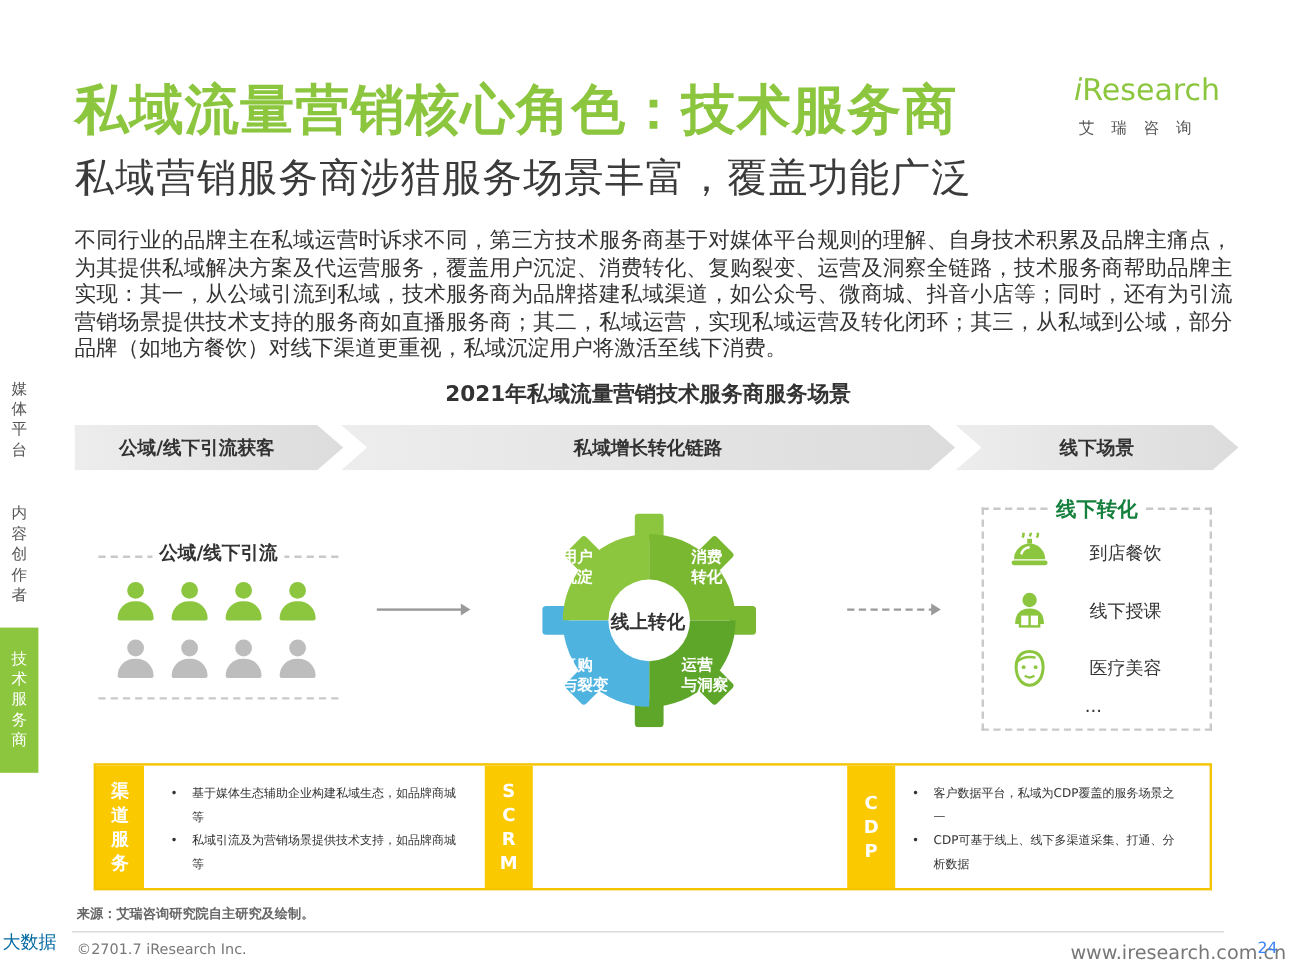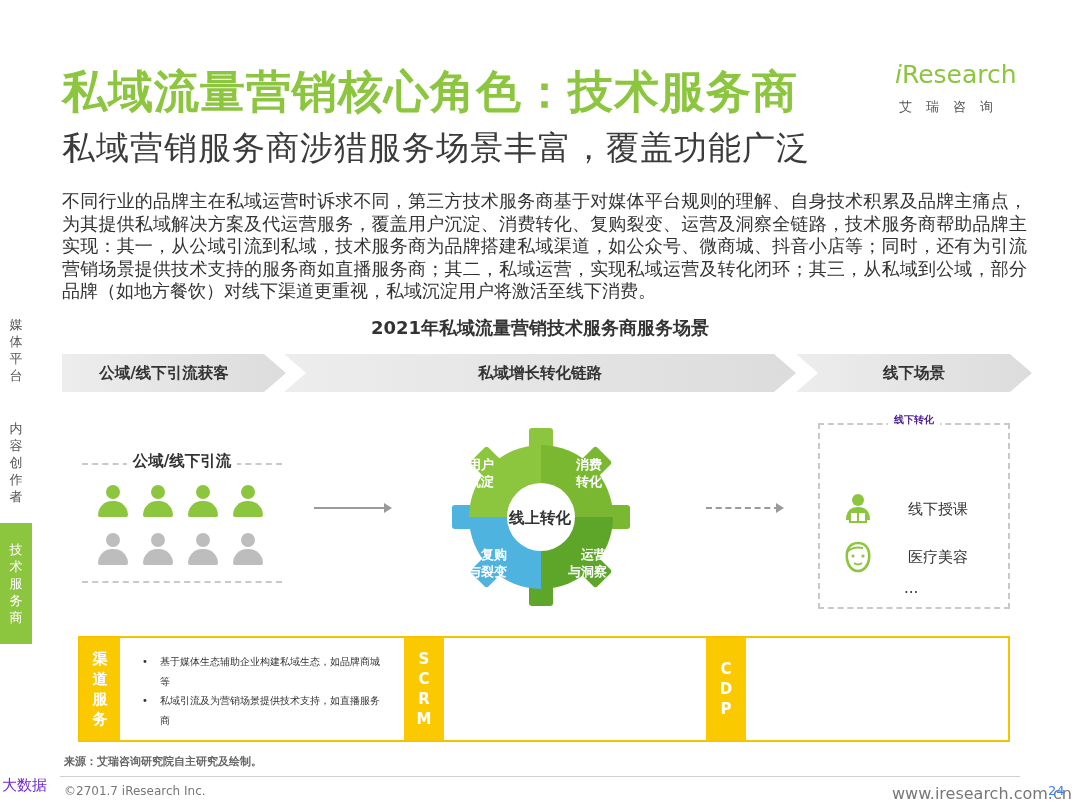--- a/index.html
+++ b/index.html
@@ -38,44 +38,44 @@
     .person .body { position: absolute; left: 0; top: 16px; width: 30px; height: 16px; border-radius: 15px 15px 2px 2px; }
     .person.green .head, .person.green .body { background: #8cc63f; }
     .person.gray .head, .person.gray .body { background: #bdbdbd; }
 
     .arrow-solid { position: absolute; left: 314px; top: 507px; width: 76px; height: 2px; background: #9a9a9a; }
     .arrow-solid::after { content: ""; position: absolute; right: -2px; top: -4px; border-left: 8px solid #9a9a9a; border-top: 5px solid transparent; border-bottom: 5px solid transparent; }
     .arrow-dashed { position: absolute; left: 706px; top: 507px; width: 74px; height: 0; border-top: 2px dashed #9a9a9a; }
     .arrow-dashed::after { content: ""; position: absolute; right: -4px; top: -6px; border-left: 8px solid #9a9a9a; border-top: 5px solid transparent; border-bottom: 5px solid transparent; }
 
     .gear { position: absolute; left: 428px; top: 428px; width: 226px; height: 178px; }
-    .gear-label { position: absolute; font-size: 13px; font-weight: bold; color: #fff; text-align: right; line-height: 17px; }
+    .gear-label { position: absolute; font-size: 13px; font-weight: bold; color: #fff; text-align: left; line-height: 17px; }
     .gear-center-label { position: absolute; left: 66px; top: 80px; width: 92px; text-align: center; font-size: 15.5px; font-weight: bold; color: #333; }
 
     .right-box { position: absolute; left: 818px; top: 423px; width: 192px; height: 186px; border: 2px dashed #c9c9c9; }
-    .right-box-title { position: absolute; left: 0; right: 0; top: -12px; text-align: center; font-size: 10px; font-weight: bold; color: #4c1d95; }
+    .right-box-title { position: absolute; left: 0; right: 0; top: -12px; text-align: center; font-size: 17px; font-weight: bold; color: #15803d; }
     .right-box-title span { background: #fff; padding: 0 6px; }
     .rb-item { position: absolute; left: 20px; display: flex; align-items: center; }
     .rb-icon { width: 36px; height: 36px; display: flex; align-items: center; justify-content: center; }
     .rb-text { margin-left: 32px; font-size: 15px; color: #333; }
     .rb-ellipsis { position: absolute; left: 84px; top: 154px; font-size: 15px; color: #333; }
 
     .bottom-strip { position: absolute; left: 78px; top: 636px; width: 932px; height: 106px; border: 2px solid #f5c400; }
     .bs-col { position: absolute; top: 0; height: 102px; }
     .bs-tag { position: absolute; top: 0; left: 0; width: 40px; height: 102px; background: #fbc900; display: flex; flex-direction: column; align-items: center; justify-content: center; color: #fff; font-weight: bold; font-size: 15px; line-height: 20px; }
     .bs-list { position: absolute; left: 62px; top: 14px; font-size: 10px; line-height: 19.5px; color: #333; list-style: none; }
     .bs-list li { position: relative; padding-left: 18px; }
     .bs-list li::before { content: "•"; position: absolute; left: 0; top: 0; }
 
     .source { position: absolute; left: 64px; top: 754px; font-size: 11px; color: #666; font-weight: bold; }
     .footer-line { position: absolute; left: 60px; top: 776px; width: 960px; height: 1px; background: #d0d0d0; }
     .copyright { position: absolute; left: 64px; top: 784px; font-size: 12px; color: #777; }
     .website { position: absolute; left: 892px; top: 784px; font-size: 16px; color: #777; }
     .page-num { position: absolute; left: 1048px; top: 783px; font-size: 13px; color: #3b82f6; }
-    .watermark { position: absolute; left: 2px; top: 776px; font-size: 15px; color: #6d28d9; }
+    .watermark { position: absolute; left: 2px; top: 776px; font-size: 15px; color: #0369a1; }
   </style>
 </head>
 <body>
 
 <div class="title">私域流量营销核心角色：技术服务商</div>
 <div class="subtitle">私域营销服务商涉猎服务场景丰富，覆盖功能广泛</div>
 
 <div class="logo">
   <div class="logo-main"><span class="i">i</span><span>Research</span></div>
   <div class="logo-sub">艾瑞咨询</div>
@@ -188,20 +188,32 @@
   <div class="gear-label" style="left:148px; top:28px;">消费<br>转化</div>
   <div class="gear-label" style="left:40px; top:118px;">复购<br>与裂变</div>
   <div class="gear-label" style="left:140px; top:118px;">运营<br>与洞察</div>
   <div class="gear-center-label">线上转化</div>
 </div>
 
 <div class="arrow-dashed"></div>
 
 <div class="right-box">
   <div class="right-box-title"><span>线下转化</span></div>
+  <div class="rb-item" style="top:18px;">
+    <div class="rb-icon">
+      <svg width="34" height="34" viewBox="0 0 34 34">
+          <path d="M4,22 A13,13 0 0 1 30,22 Z" fill="#8cc63f"></path>
+          <rect x="2" y="23" width="30" height="4" rx="2" fill="#8cc63f"></rect>
+          <rect x="15" y="5" width="4" height="4" fill="#8cc63f"></rect>
+          <path d="M11,4 q2,-3 0,-5 M17,3 q2,-3 0,-5 M23,4 q2,-3 0,-5" stroke="#8cc63f" stroke-width="2" fill="none"></path>
+          <path d="M10,18 A8,8 0 0 1 17,12" stroke="#fff" stroke-width="2" fill="none"></path>
+        </svg>
+    </div>
+    <div class="rb-text">到店餐饮</div>
+  </div>
   <div class="rb-item" style="top:66px;">
     <div class="rb-icon">
       <svg width="34" height="34" viewBox="0 0 34 34">
           <circle cx="17" cy="8" r="6" fill="#8cc63f"></circle>
           <path d="M5,28 Q5,15 17,15 Q29,15 29,28 Z" fill="#8cc63f"></path>
           <rect x="9" y="20" width="16" height="10" fill="#fff" stroke="#8cc63f" stroke-width="2"></rect>
           <line x1="17" y1="20" x2="17" y2="30" stroke="#8cc63f" stroke-width="2"></line>
         </svg>
     </div>
     <div class="rb-text">线下授课</div>
@@ -224,37 +236,41 @@
 <div class="bottom-strip">
   <div class="bs-col" style="left:0; width:320px;">
     <div class="bs-tag">
       <span>渠</span>
       <span>道</span>
       <span>服</span>
       <span>务</span>
     </div>
     <ul class="bs-list" style="width:242px;">
       <li>基于媒体生态辅助企业构建私域生态，如品牌商城等</li>
-      <li>私域引流及为营销场景提供技术支持，如直播服务商</li>
+      <li>私域引流及为营销场景提供技术支持，如品牌商城等</li>
     </ul>
   </div>
   <div class="bs-col" style="left:324px; width:300px;">
     <div class="bs-tag">
       <span>S</span>
       <span>C</span>
       <span>R</span>
       <span>M</span>
     </div>
   </div>
   <div class="bs-col" style="left:626px; width:300px;">
     <div class="bs-tag">
       <span>C</span>
       <span>D</span>
       <span>P</span>
     </div>
+    <ul class="bs-list" style="left:54px; width:225px;">
+      <li>客户数据平台，私域为CDP覆盖的服务场景之一</li>
+      <li>CDP可基于线上、线下多渠道采集、打通、分析数据</li>
+    </ul>
   </div>
 </div>
 
 <div class="source">来源：艾瑞咨询研究院自主研究及绘制。</div>
 <div class="footer-line"></div>
 <div class="watermark">大数据</div>
 <div class="copyright">©2701.7 iResearch Inc.</div>
 <div class="website">www.iresearch.com.cn</div>
 <div class="page-num">24</div>
 

